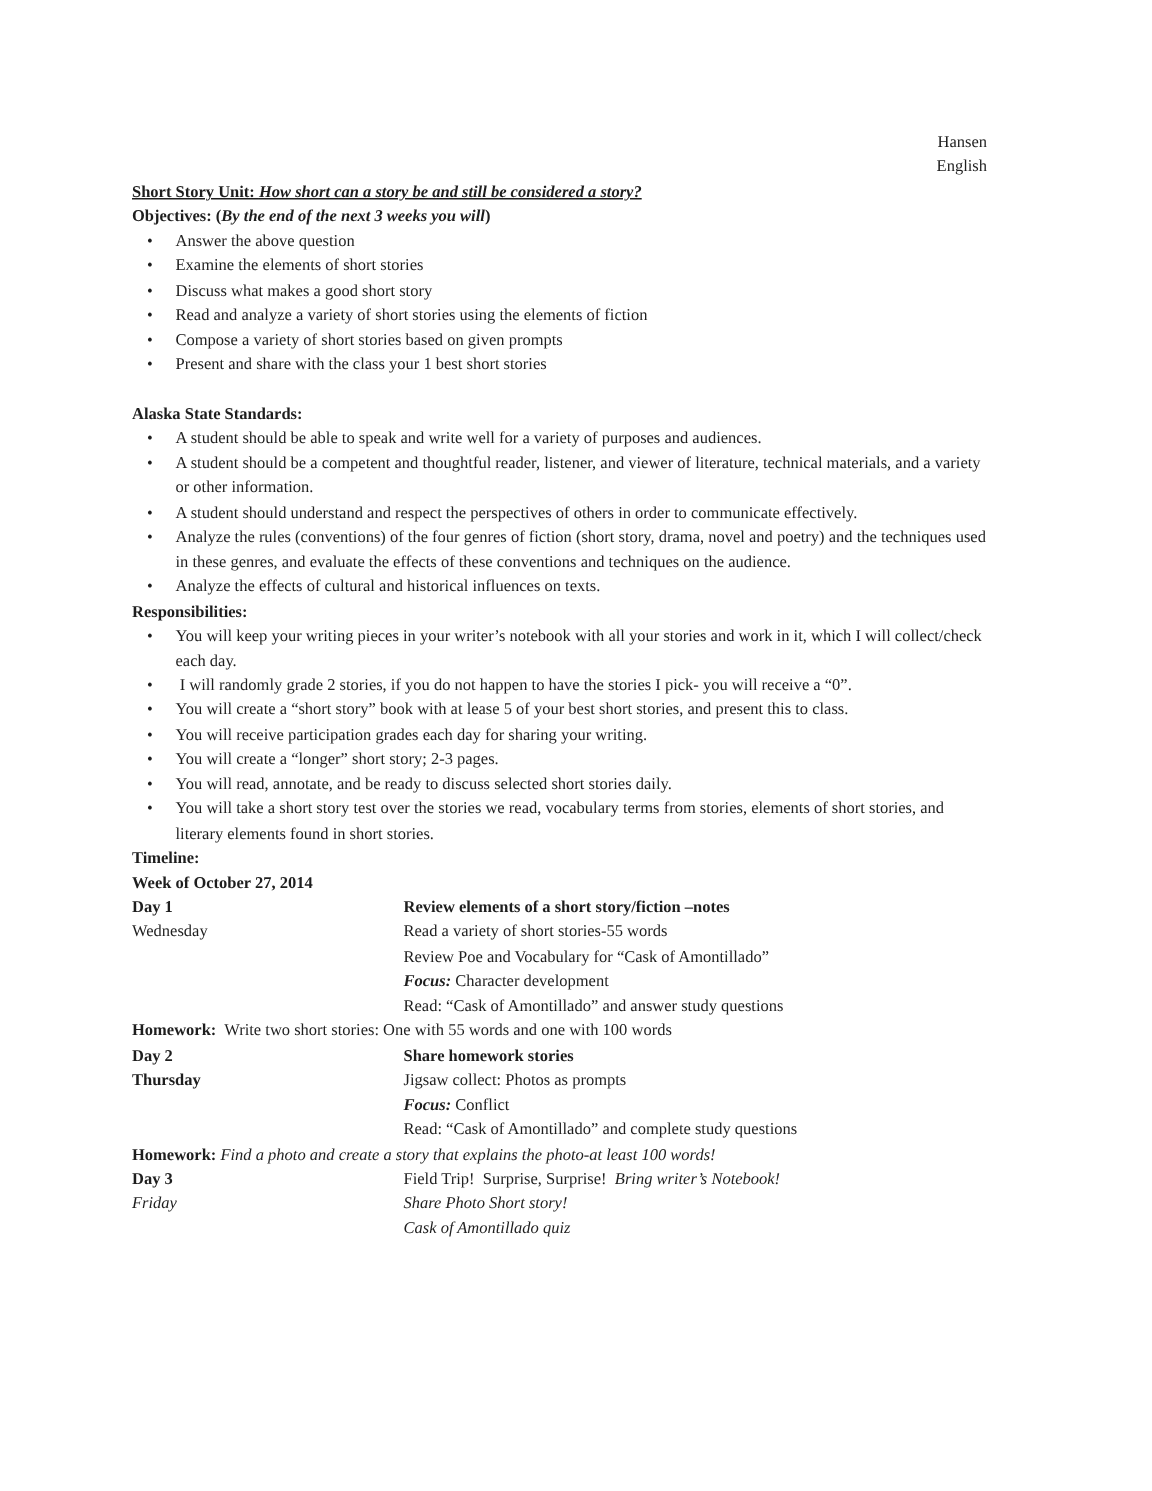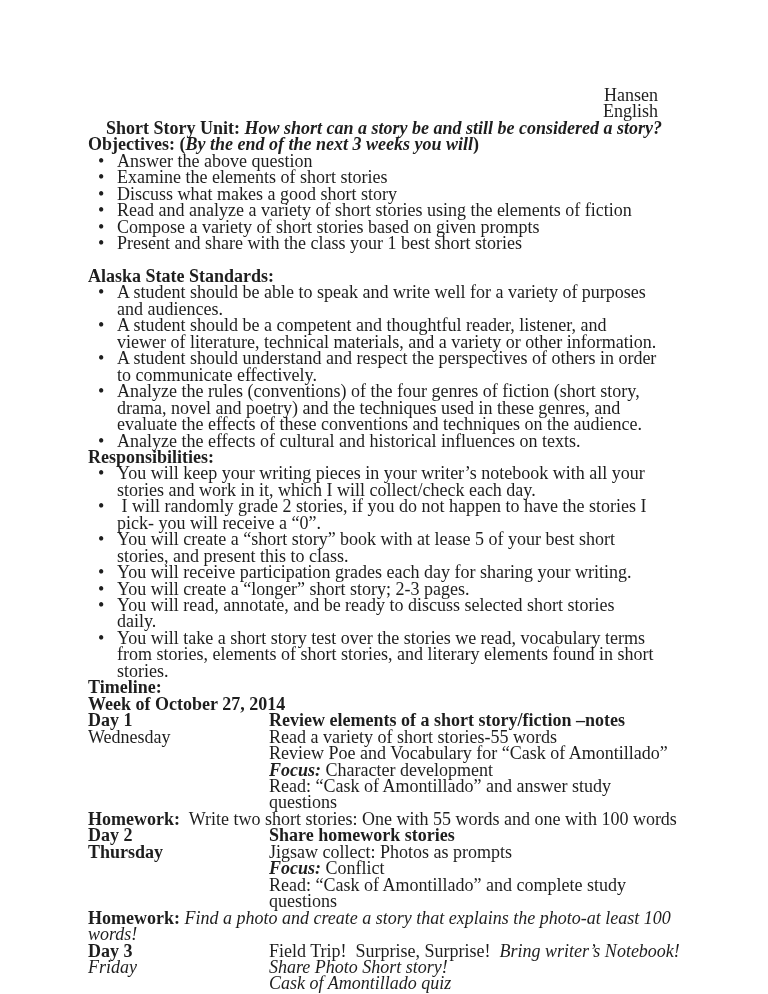--- a/index.html
+++ b/index.html
@@ -7,33 +7,34 @@
     padding: 0;
     background: #ffffff;
   }
   .page {
     position: relative;
     width: 768px;
     height: 994px;
     background: #ffffff;
     color: #1e1e1e;
     font-family: "Liberation Serif", "DejaVu Serif", serif;
-    font-size: 18px;
+    font-size: 11px;
     line-height: 16.45px;
     overflow: hidden;
   }
   .content {
     padding: 87px 88px 0 88px;
   }
   .hdr {
     text-align: right;
     padding-right: 22px;
   }
   .title {
-    text-align: center;
+    text-align: left;
+    text-decoration: underline;
   }
   .b  { font-weight: bold; }
   .i  { font-style: italic; }
   .bi { font-weight: bold; font-style: italic; }
   .pre { white-space: pre-wrap; }
   ul.bullets {
     list-style: none;
     margin: 0;
     padding: 0;
   }

